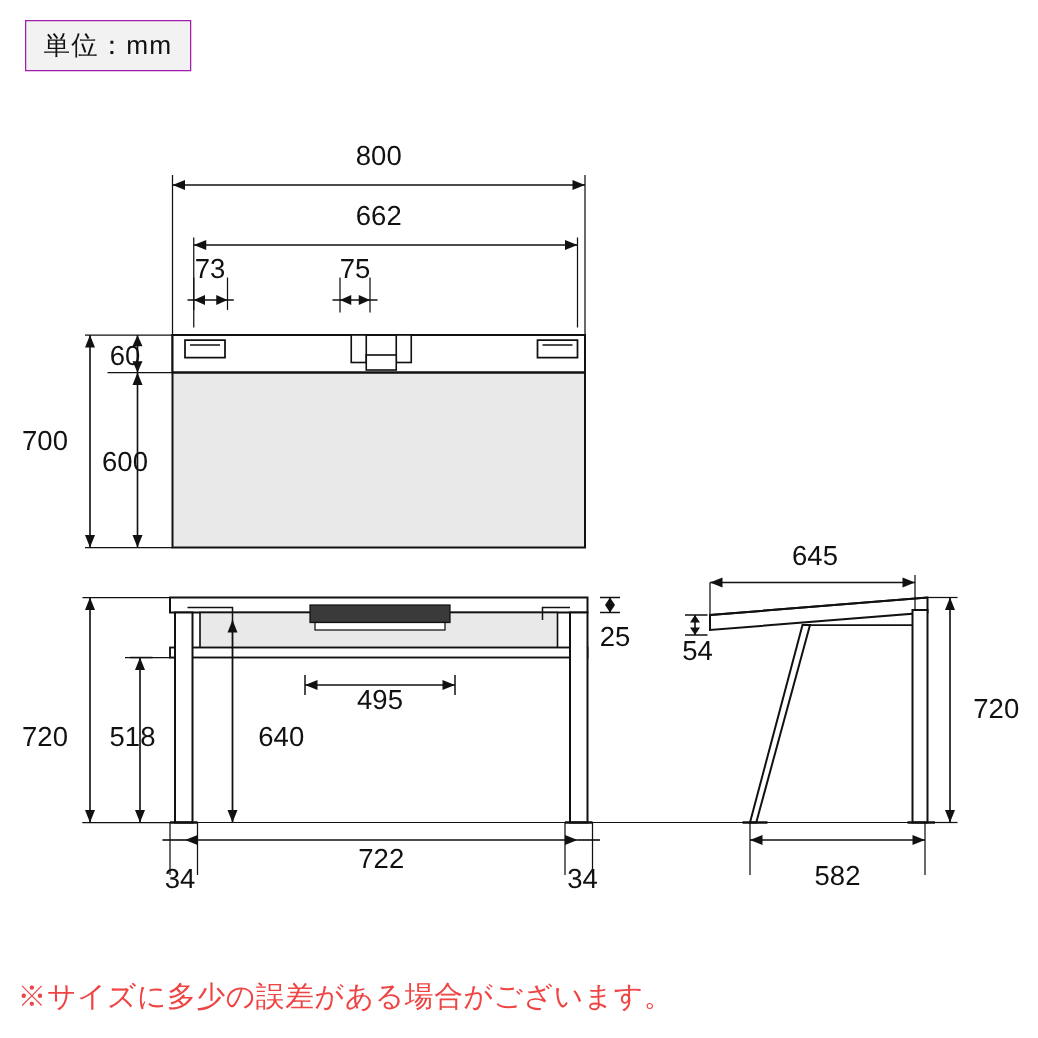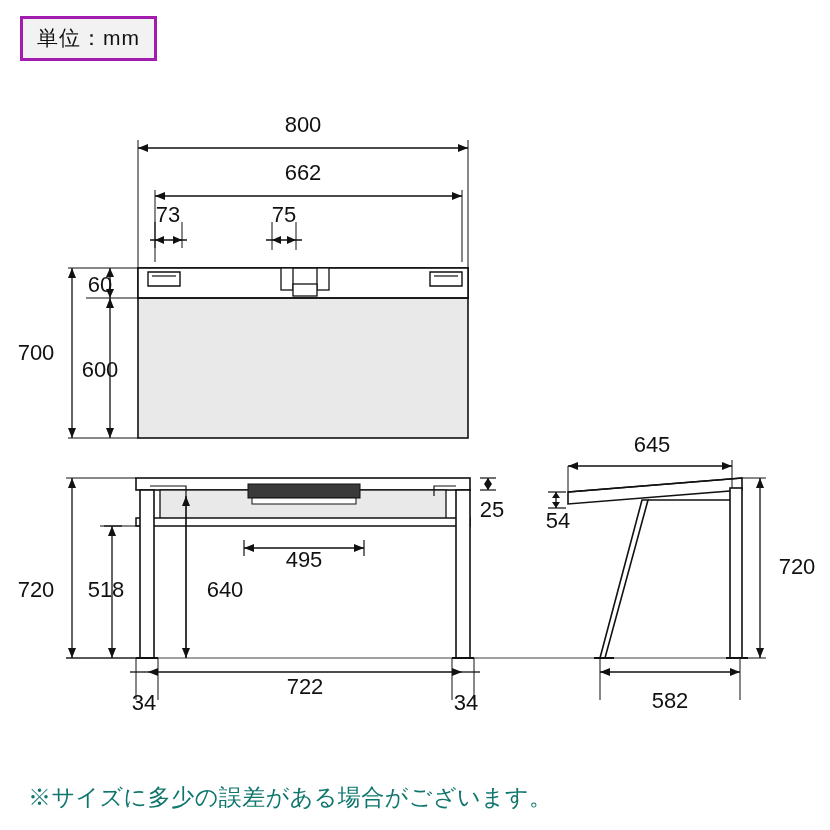--- a/index.html
+++ b/index.html
@@ -7,33 +7,32 @@
     width:830px;height:830px;
     background:#ffffff;
     font-family:"Liberation Sans", sans-serif;
     color:#111;
     position:relative;
     overflow:hidden;
   }
   #stage{position:absolute;left:0;top:0;width:830px;height:830px;}
   .unit-box{
     position:absolute;left:20px;top:16px;
-    border:3px solid #a21caf;
+    border:1px solid #a21caf;
     background:#f2f2f2;
     padding:5px 14px 6px 14px;
     font-size:21px;
     letter-spacing:1px;
     color:#111;
   }
   .note{
     position:absolute;left:14px;top:782px;
     font-size:23px;
-    color:#0f766e;
+    color:#ef4444;
     letter-spacing:0.5px;
-    margin-left:14px;
   }
   svg{position:absolute;left:0;top:0;}
   .dimtxt{
     font-family:"Liberation Sans", sans-serif;
     font-size:22px;
     fill:#111;
     text-anchor:middle;
   }
 </style>
 </head>

